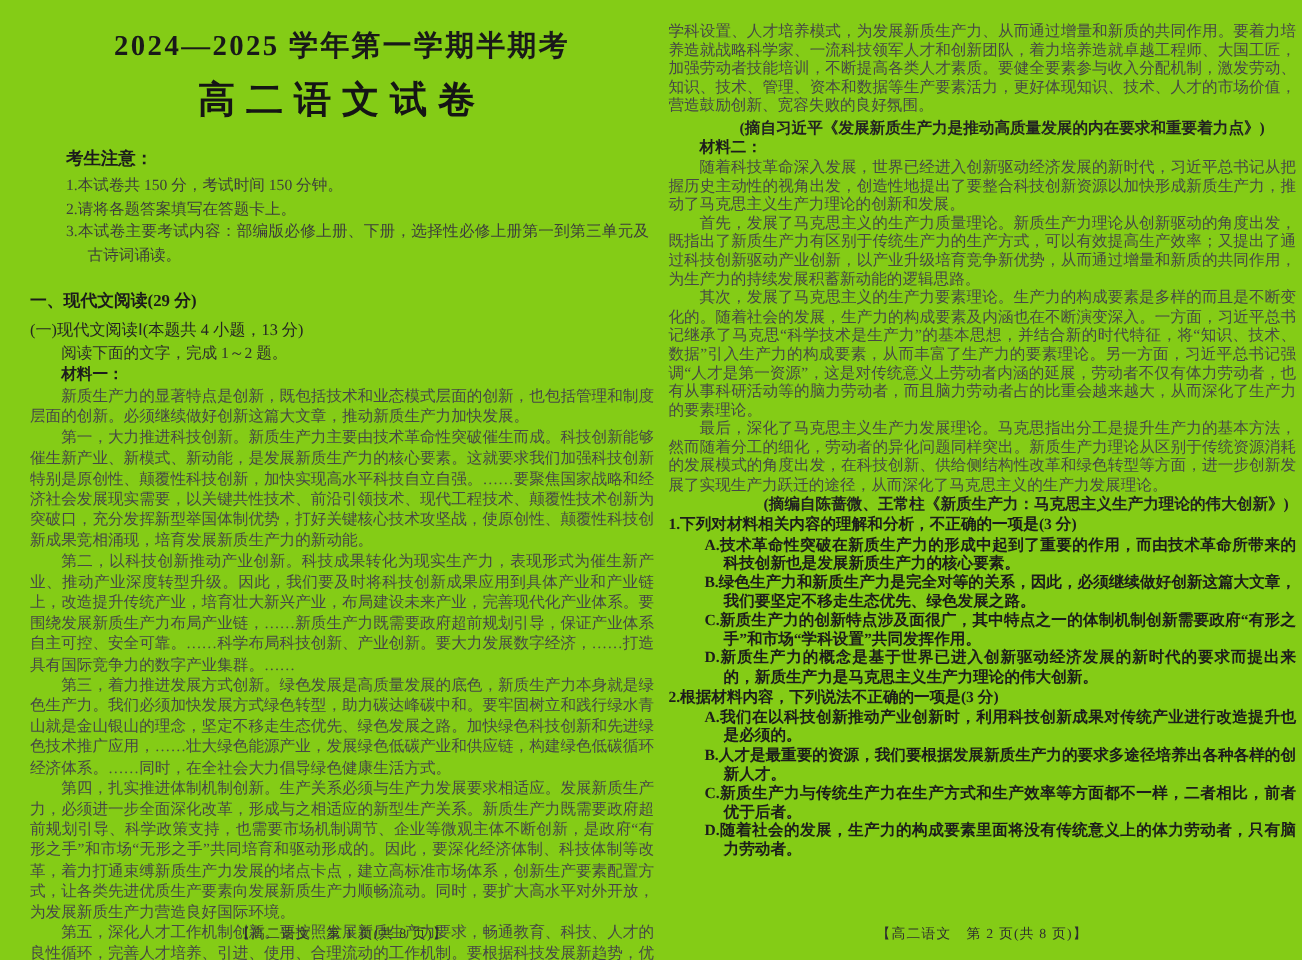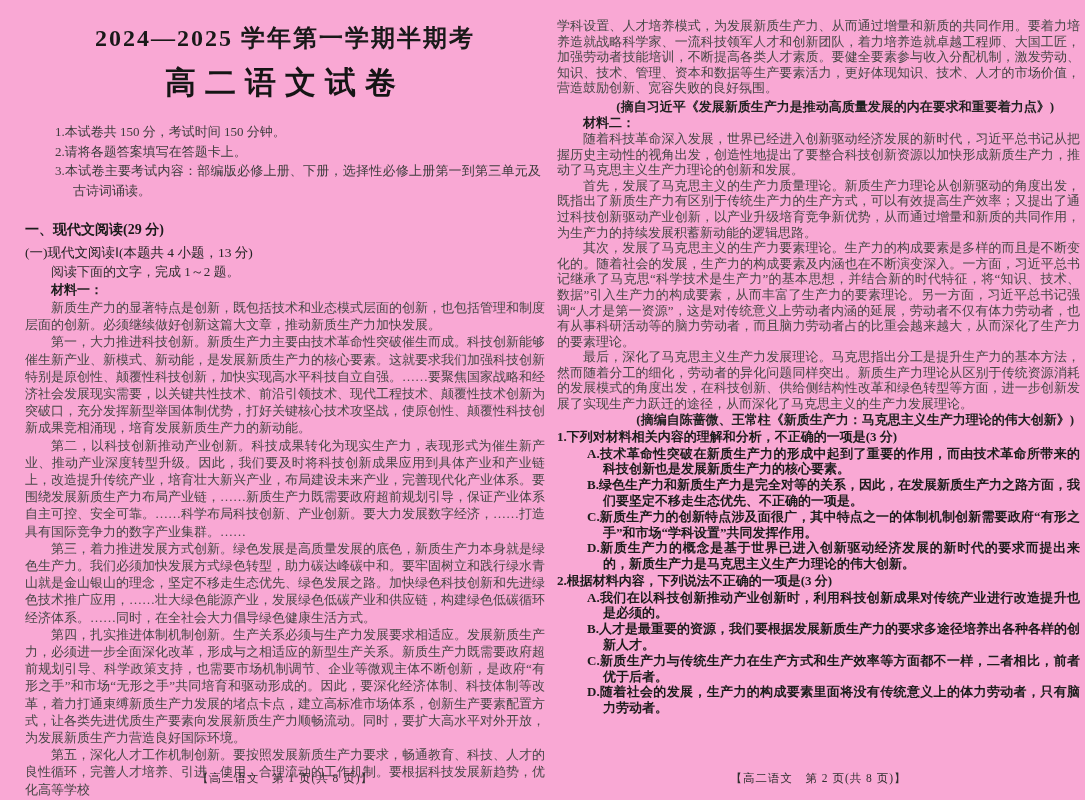--- a/index.html
+++ b/index.html
@@ -3,21 +3,21 @@
 <meta charset="utf-8">
 <style>
   html,body{margin:0;padding:0;}
   body{
     width:1085px;height:800px;
     background:#efefec;
     font-family:"Liberation Serif","DejaVu Serif",serif;
   }
   .sheet{
     position:relative;width:1085px;height:800px;overflow:hidden;
-    background:#f9a8d4;
+    background:#84cc16;
   }
   .col{position:absolute;top:0;height:800px;}
   .col-left{left:25px;width:520px;}
   .col-right{left:557px;width:523px;}
 
   .title1{
     margin-top:22px;text-align:center;
     font-size:24px;font-weight:700;color:#191919;letter-spacing:2px;
   }
   .title2{
@@ -65,20 +65,21 @@
 </head>
 <body>
 
 <div class="sheet">
 
   <div class="col col-left">
     <div class="title1">2024—2025 学年第一学期半期考</div>
     <div class="title2">高二语文试卷</div>
 
     <div class="notice">
+      <div class="notice-head">考生注意：</div>
       <div class="notice-item">1.本试卷共 150 分，考试时间 150 分钟。</div>
       <div class="notice-item">2.请将各题答案填写在答题卡上。</div>
       <div class="notice-item">3.本试卷主要考试内容：部编版必修上册、下册，选择性必修上册第一到第三单元及古诗词诵读。</div>
     </div>
 
     <div class="sec-head">一、现代文阅读(29 分)</div>
     <div class="subsec">(一)现代文阅读Ⅰ(本题共 4 小题，13 分)</div>
     <div class="instr">阅读下面的文字，完成 1～2 题。</div>
     <div class="mat-label">材料一：</div>
 
@@ -99,21 +100,21 @@
     <div class="mat-label">材料二：</div>
     <p class="para">随着科技革命深入发展，世界已经进入创新驱动经济发展的新时代，习近平总书记从把握历史主动性的视角出发，创造性地提出了要整合科技创新资源以加快形成新质生产力，推动了马克思主义生产力理论的创新和发展。</p>
     <p class="para">首先，发展了马克思主义的生产力质量理论。新质生产力理论从创新驱动的角度出发，既指出了新质生产力有区别于传统生产力的生产方式，可以有效提高生产效率；又提出了通过科技创新驱动产业创新，以产业升级培育竞争新优势，从而通过增量和新质的共同作用，为生产力的持续发展积蓄新动能的逻辑思路。</p>
     <p class="para">其次，发展了马克思主义的生产力要素理论。生产力的构成要素是多样的而且是不断变化的。随着社会的发展，生产力的构成要素及内涵也在不断演变深入。一方面，习近平总书记继承了马克思“科学技术是生产力”的基本思想，并结合新的时代特征，将“知识、技术、数据”引入生产力的构成要素，从而丰富了生产力的要素理论。另一方面，习近平总书记强调“人才是第一资源”，这是对传统意义上劳动者内涵的延展，劳动者不仅有体力劳动者，也有从事科研活动等的脑力劳动者，而且脑力劳动者占的比重会越来越大，从而深化了生产力的要素理论。</p>
     <p class="para">最后，深化了马克思主义生产力发展理论。马克思指出分工是提升生产力的基本方法，然而随着分工的细化，劳动者的异化问题同样突出。新质生产力理论从区别于传统资源消耗的发展模式的角度出发，在科技创新、供给侧结构性改革和绿色转型等方面，进一步创新发展了实现生产力跃迁的途径，从而深化了马克思主义的生产力发展理论。</p>
     <div class="cite cite-2">(摘编自陈蔷微、王常柱《新质生产力：马克思主义生产力理论的伟大创新》)</div>
 
     <div class="q">
       <div class="q-stem">1.下列对材料相关内容的理解和分析，不正确的一项是(3 分)</div>
       <div class="option">A.技术革命性突破在新质生产力的形成中起到了重要的作用，而由技术革命所带来的科技创新也是发展新质生产力的核心要素。</div>
-      <div class="option">B.绿色生产力和新质生产力是完全对等的关系，因此，在发展新质生产力之路方面，我们要坚定不移走生态优先、不正确的一项是。</div>
+      <div class="option">B.绿色生产力和新质生产力是完全对等的关系，因此，必须继续做好创新这篇大文章，我们要坚定不移走生态优先、绿色发展之路。</div>
       <div class="option">C.新质生产力的创新特点涉及面很广，其中特点之一的体制机制创新需要政府“有形之手”和市场“学科设置”共同发挥作用。</div>
       <div class="option">D.新质生产力的概念是基于世界已进入创新驱动经济发展的新时代的要求而提出来的，新质生产力是马克思主义生产力理论的伟大创新。</div>
     </div>
 
     <div class="q">
       <div class="q-stem">2.根据材料内容，下列说法不正确的一项是(3 分)</div>
       <div class="option">A.我们在以科技创新推动产业创新时，利用科技创新成果对传统产业进行改造提升也是必须的。</div>
       <div class="option">B.人才是最重要的资源，我们要根据发展新质生产力的要求多途径培养出各种各样的创新人才。</div>
       <div class="option">C.新质生产力与传统生产力在生产方式和生产效率等方面都不一样，二者相比，前者优于后者。</div>
       <div class="option">D.随着社会的发展，生产力的构成要素里面将没有传统意义上的体力劳动者，只有脑力劳动者。</div>

